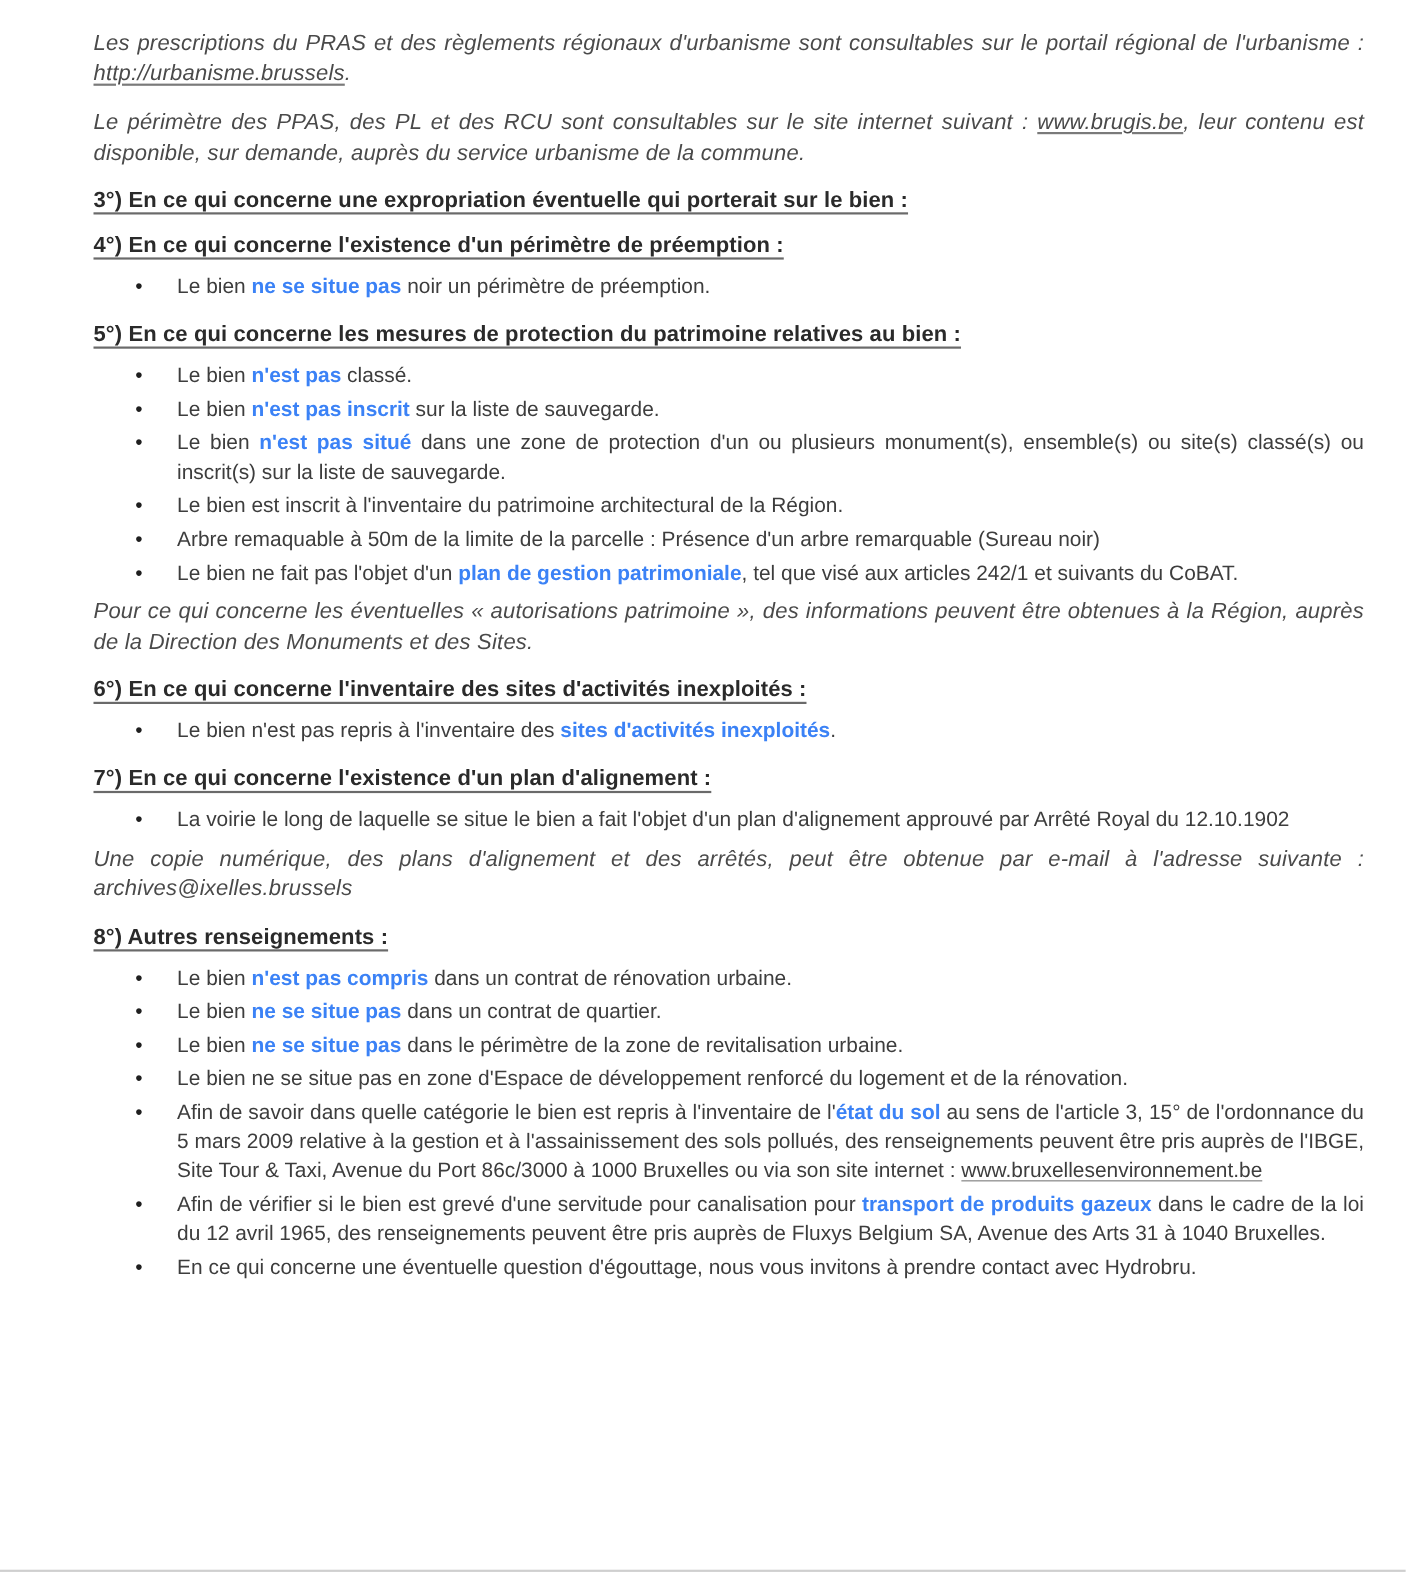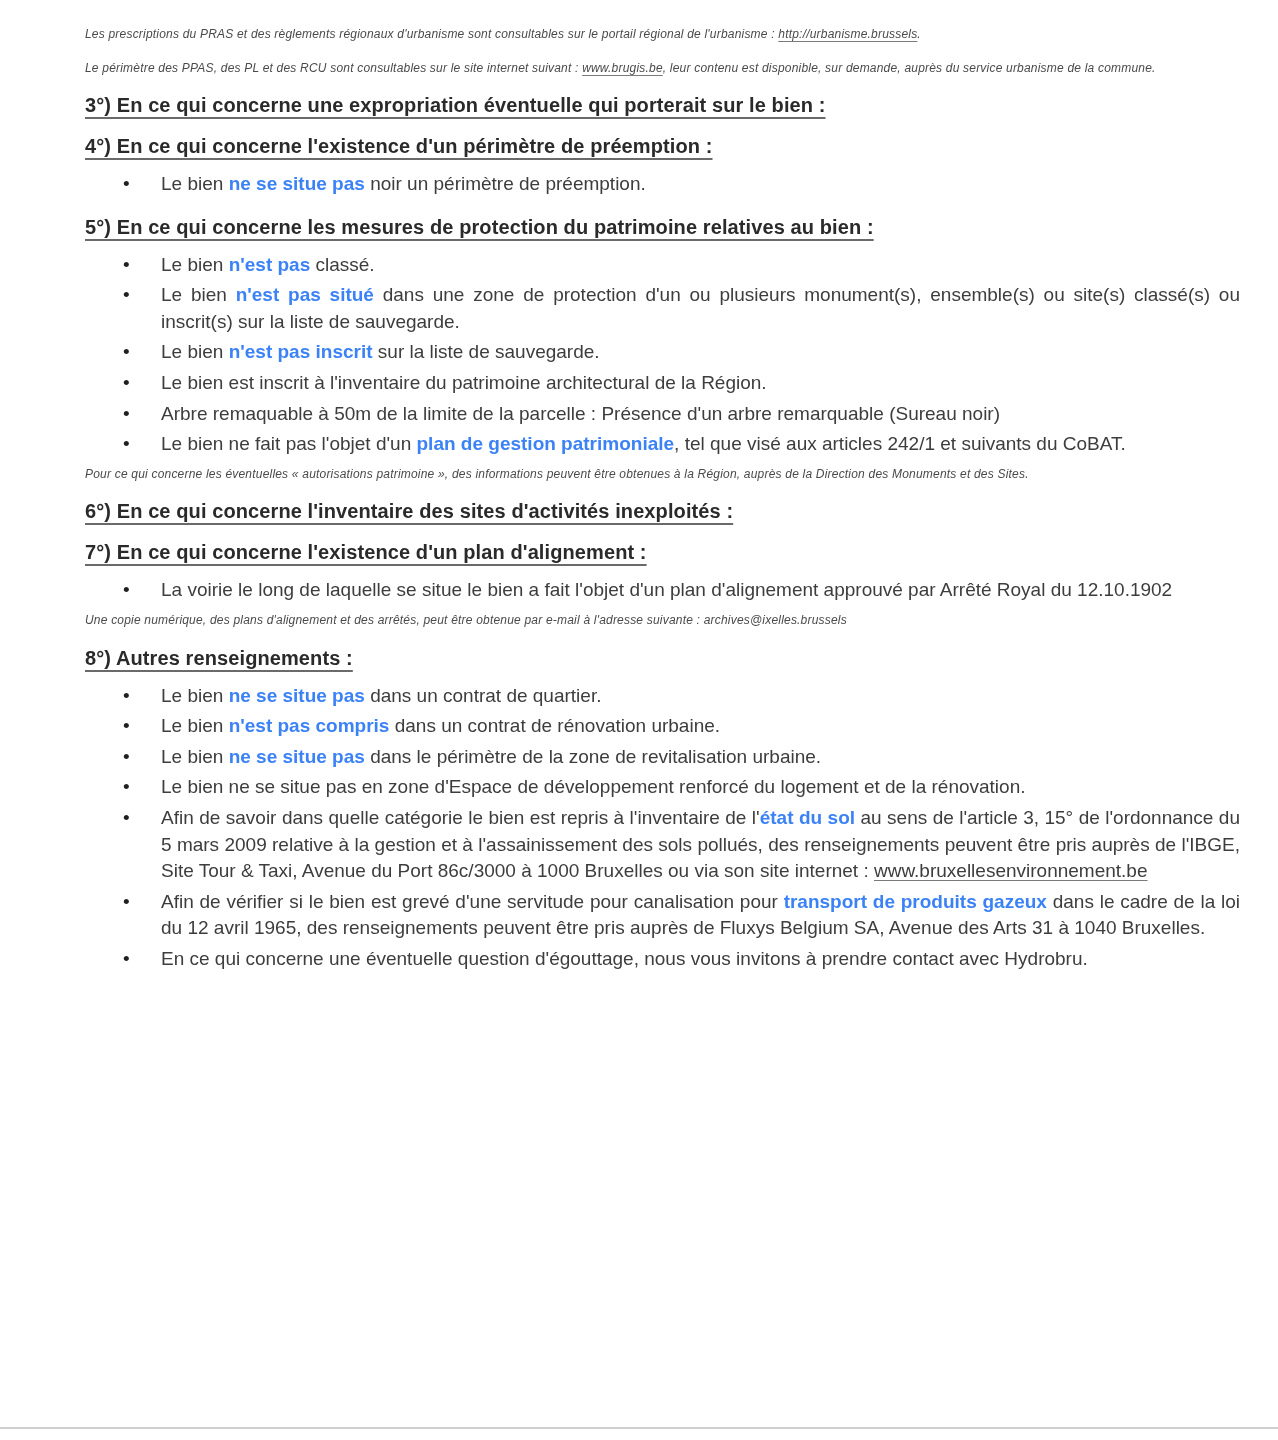--- a/index.html
+++ b/index.html
@@ -9,21 +9,21 @@
     font-family: "Liberation Sans", "DejaVu Sans", sans-serif;
     color: #3d3d3d;
     position: relative;
     overflow: hidden;
   }
   .doc {
     padding: 26px 38px 0 85px;
   }
   p.para {
     font-style: italic;
-    font-size: 12px;
+    font-size: 20px;
     line-height: 1.38;
     text-align: justify;
     margin: 0 0 17px 0;
     color: #4a4a4a;
     letter-spacing: 0.2px;
   }
   h2.heading {
     font-size: 20px;
     font-weight: 700;
     color: #2a2a2a;
@@ -71,37 +71,40 @@
       <p class="para"><span>Les prescriptions du PRAS et des règlements régionaux d'urbanisme sont consultables sur le portail régional de l'urbanisme : </span><span class="u">http://urbanisme.brussels</span><span>.</span></p>
       <p class="para"><span>Le périmètre des PPAS, des PL et des RCU sont consultables sur le site internet suivant : </span><span class="u">www.brugis.be</span><span>, leur contenu est disponible, sur demande, auprès du service urbanisme de la commune.</span></p>
       <h2 class="heading">3°) En ce qui concerne une expropriation éventuelle qui porterait sur le bien :</h2>
       <h2 class="heading">4°) En ce qui concerne l'existence d'un périmètre de préemption :</h2>
       <ul class="bullets">
         <li><span>Le bien </span><span class="b">ne se situe pas</span><span> noir un périmètre de préemption.</span></li>
       </ul>
       <h2 class="heading">5°) En ce qui concerne les mesures de protection du patrimoine relatives au bien :</h2>
       <ul class="bullets">
         <li><span>Le bien </span><span class="b">n'est pas</span><span> classé.</span></li>
+        <li><span>Le bien </span><span class="b">n'est pas inscrit</span><span> sur la liste de sauvegarde.</span></li>
         <li><span>Le bien </span><span class="b">n'est pas situé</span><span> dans une zone de protection d'un ou plusieurs monument(s), ensemble(s) ou site(s) classé(s) ou inscrit(s) sur la liste de sauvegarde.</span></li>
-        <li><span>Le bien </span><span class="b">n'est pas inscrit</span><span> sur la liste de sauvegarde.</span></li>
         <li><span>Le bien est inscrit à l'inventaire du patrimoine architectural de la Région.</span></li>
         <li><span>Arbre remaquable à 50m de la limite de la parcelle : Présence d'un arbre remarquable (Sureau noir)</span></li>
         <li><span>Le bien ne fait pas l'objet d'un </span><span class="b">plan de gestion patrimoniale</span><span>, tel que visé aux articles 242/1 et suivants du CoBAT.</span></li>
       </ul>
       <p class="para"><span>Pour ce qui concerne les éventuelles « autorisations patrimoine », des informations peuvent être obtenues à la Région, auprès de la Direction des Monuments et des Sites.</span></p>
       <h2 class="heading">6°) En ce qui concerne l'inventaire des sites d'activités inexploités :</h2>
+      <ul class="bullets">
+        <li><span>Le bien n'est pas repris à l'inventaire des </span><span class="b">sites d'activités inexploités</span><span>.</span></li>
+      </ul>
       <h2 class="heading">7°) En ce qui concerne l'existence d'un plan d'alignement :</h2>
       <ul class="bullets">
         <li><span>La voirie le long de laquelle se situe le bien a fait l'objet d'un plan d'alignement approuvé par Arrêté Royal du 12.10.1902</span></li>
       </ul>
       <p class="para"><span>Une copie numérique, des plans d'alignement et des arrêtés, peut être obtenue par e-mail à l'adresse suivante : archives@ixelles.brussels</span></p>
       <h2 class="heading">8°) Autres renseignements :</h2>
       <ul class="bullets">
+        <li><span>Le bien </span><span class="b">n'est pas compris</span><span> dans un contrat de rénovation urbaine.</span></li>
         <li><span>Le bien </span><span class="b">ne se situe pas</span><span> dans un contrat de quartier.</span></li>
-        <li><span>Le bien </span><span class="b">n'est pas compris</span><span> dans un contrat de rénovation urbaine.</span></li>
         <li><span>Le bien </span><span class="b">ne se situe pas</span><span> dans le périmètre de la zone de revitalisation urbaine.</span></li>
         <li><span>Le bien ne se situe pas en zone d'Espace de développement renforcé du logement et de la rénovation.</span></li>
         <li><span>Afin de savoir dans quelle catégorie le bien est repris à l'inventaire de l'</span><span class="b">état du sol</span><span> au sens de l'article 3, 15° de l'ordonnance du 5 mars 2009 relative à la gestion et à l'assainissement des sols pollués, des renseignements peuvent être pris auprès de l'IBGE, Site Tour &amp; Taxi, Avenue du Port 86c/3000 à 1000 Bruxelles ou via son site internet : </span><span class="u">www.bruxellesenvironnement.be</span></li>
         <li><span>Afin de vérifier si le bien est grevé d'une servitude pour canalisation pour </span><span class="b">transport de produits gazeux</span><span> dans le cadre de la loi du 12 avril 1965, des renseignements peuvent être pris auprès de Fluxys Belgium SA,  Avenue des Arts 31 à 1040 Bruxelles.</span></li>
         <li><span>En ce qui concerne une éventuelle question d'égouttage, nous vous invitons à prendre contact avec Hydrobru.</span></li>
       </ul>
     </div>
 </div>
 <div class="page-bottom-divider"></div>
 

